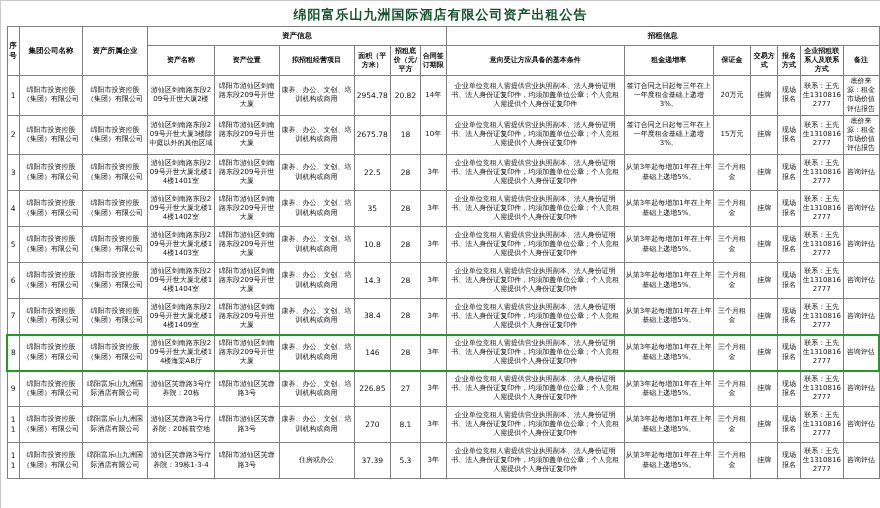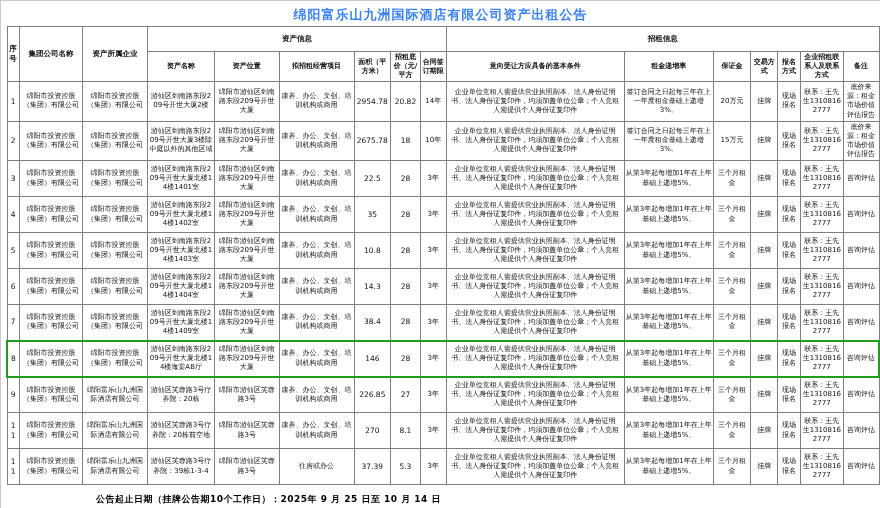--- a/index.html
+++ b/index.html
@@ -1,26 +1,26 @@
 <!DOCTYPE html>
 <html><head>
 <meta charset="utf-8">
 <style>
   * { margin: 0; padding: 0; box-sizing: border-box; }
   html, body { width: 880px; height: 508px; background: #ffffff; overflow: hidden;
     font-family: "DejaVu Sans", sans-serif; color: #1a1a1a; }
   .sheet { position: relative; width: 880px; height: 508px;
     border-top: 1px solid #c9c9c9; border-left: 1px solid #c9c9c9; background: #fff; padding-top: 2px; }
-  .title { text-align: center; font-size: 13px; font-weight: bold; color: #3b82f6;
+  .title { text-align: center; font-size: 13px; font-weight: bold; color: #14532d;
     padding: 3px 0 2px 0; letter-spacing: 1px; }
   table { border-collapse: collapse; table-layout: fixed; width: 874px; margin-left: 5px; }
   th, td { border: 1px solid #7f7f7f; font-size: 7px; line-height: 1.3; text-align: center;
     vertical-align: middle; padding: 1px 1px; word-break: break-all; color: #111; }
   thead th { font-weight: bold; background: #fff; }
-  .group-row th { height: 25px; font-size: 7.5px; }
+  .group-row th { height: 19px; font-size: 7.5px; }
   .sub-row th { height: 30px; }
   tbody td { height: 36px; background: #fff; }
   tbody tr.selected td { border-top: 2px solid #1f9d1f; border-bottom: 2px solid #1f9d1f; }
   tbody tr.selected td:first-child { border-left: 2px solid #1f9d1f; }
   tbody tr.selected td:last-child { border-right: 2px solid #1f9d1f; }
   .num { font-size: 7.5px; }
   .footer-note { font-size: 9px; font-weight: bold; color: #000; margin: 8px 0 0 95px;
     letter-spacing: 0.5px; }
 </style>
 </head>
@@ -267,14 +267,13 @@
           <td>从第3年起每增加1年在上年基础上递增5%。</td>
           <td>三个月租金</td>
           <td>挂牌</td>
           <td>现场报名</td>
           <td>联系：王先生13108162777</td>
           <td>咨询评估</td>
         </tr>
       </tbody>
   </table>
 
-  <div class="footer-note">公告起止日期（挂牌公告期10个工作日）：2025年 9 月 25 日至 10 月 14 日</div>
 </div>
 
 </body></html>

